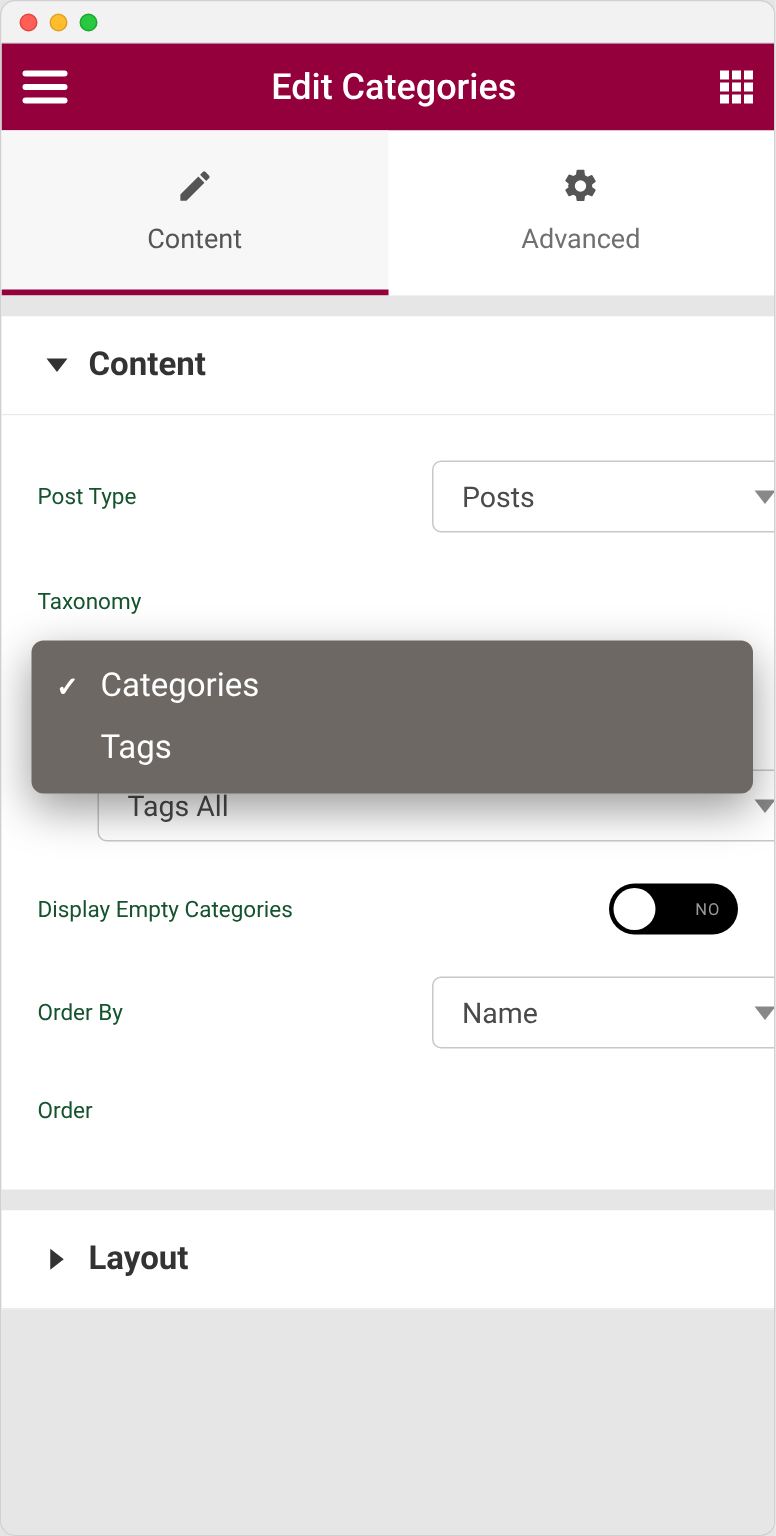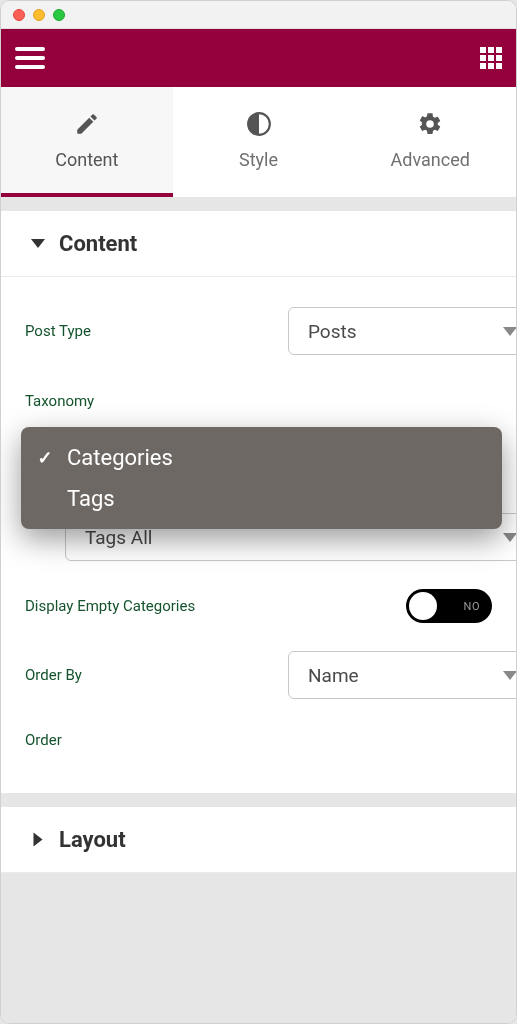--- a/index.html
+++ b/index.html
@@ -61,46 +61,40 @@
   </div>
 
   <div class="stack">
 
     <div class="header">
       <div class="hamburger">
         <span></span>
           <span></span>
           <span></span>
       </div>
+      <div class="header-title">Edit Categories</div>
       <div class="grid-icon">
         <span></span>
           <span></span>
           <span></span>
           <span></span>
           <span></span>
           <span></span>
           <span></span>
           <span></span>
           <span></span>
       </div>
     </div>
 
     <div class="tabs">
       <div class="tab active">
         <svg class="ticon" viewBox="0 0 24 24" fill="currentColor">
             <path d="M3 17.25V21h3.75L17.81 9.94l-3.75-3.75L3 17.25zM20.71 7.04a1 1 0 0 0 0-1.41l-2.34-2.34a1 1 0 0 0-1.41 0l-1.83 1.83 3.75 3.75 1.83-1.83z"></path>
           </svg>
         <span>Content</span>
-      </div>
-      <div class="tab">
-        <svg class="ticon" viewBox="0 0 24 24" fill="currentColor">
-            <path d="M12 2a10 10 0 1 0 0 20V2z"></path>
-            <circle cx="12" cy="12" r="10" fill="none" stroke="currentColor" stroke-width="2"></circle>
-          </svg>
-        <span>Style</span>
       </div>
       <div class="tab">
         <svg class="ticon" viewBox="0 0 24 24" fill="currentColor">
             <path d="M19.14 12.94a7.07 7.07 0 0 0 .05-.94 7.07 7.07 0 0 0-.05-.94l2.03-1.58a.5.5 0 0 0 .12-.64l-1.92-3.32a.5.5 0 0 0-.6-.22l-2.39.96a7.03 7.03 0 0 0-1.62-.94l-.36-2.54A.5.5 0 0 0 13.9 2h-3.8a.5.5 0 0 0-.5.42l-.36 2.54c-.58.24-1.12.55-1.62.94l-2.39-.96a.5.5 0 0 0-.6.22L2.71 8.48a.5.5 0 0 0 .12.64l2.03 1.58c-.3.06-.05.62-.5.94s.2.64.5.94L2.83 14.16a.5.5 0 0 0-.12.64l1.92 3.32c.13.22.39.31.6.22l2.39-.96c.5.39 1.04.7 1.62.94l.36 2.54c.4.24.25.42.5.42h3.8c.25 0 .46-.18.5-.42l.36-2.54c.58-.24 1.12-.55 1.62-.94l2.39.96c.21.09.47 0 .6-.22l1.92-3.32a.5.5 0 0 0-.12-.64l-2.03-1.58zM12 15.5A3.5 3.5 0 1 1 12 8.5a3.5 3.5 0 0 1 0 7z"></path>
           </svg>
         <span>Advanced</span>
       </div>
     </div>
 
     <div class="divider-strip"></div>

